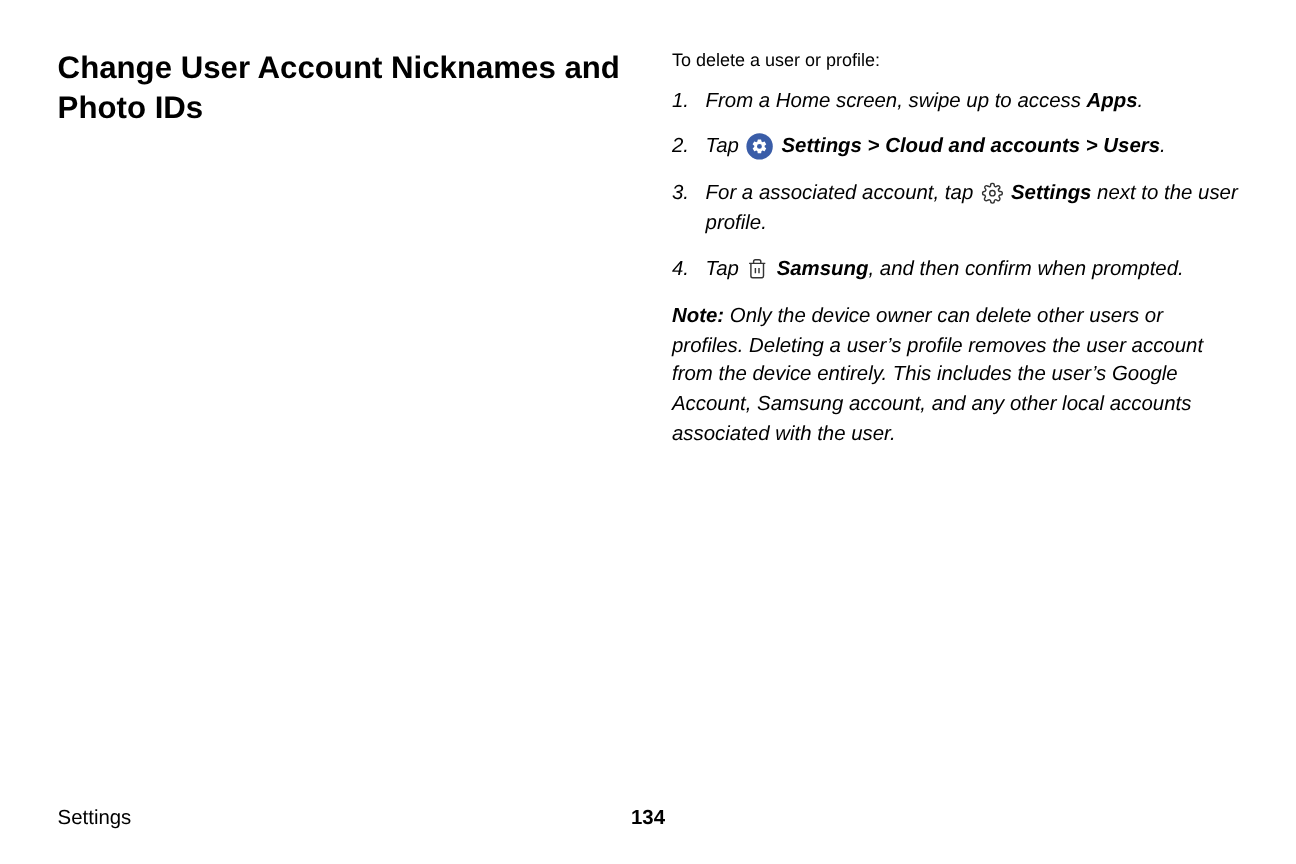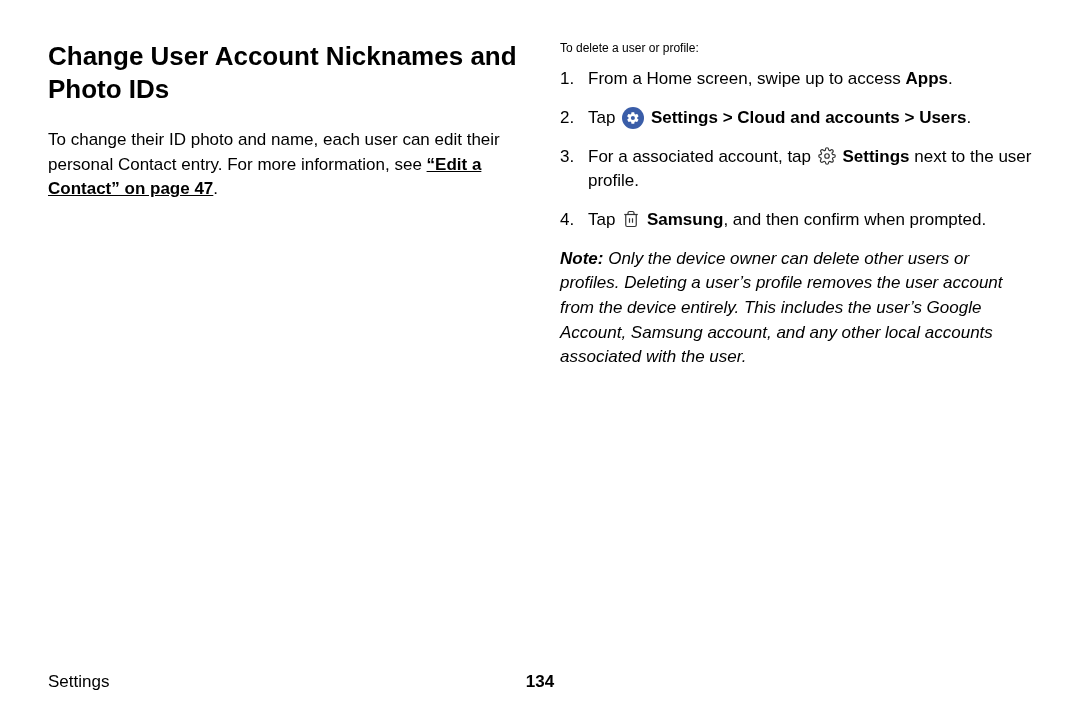--- a/index.html
+++ b/index.html
@@ -30,28 +30,29 @@
       font-weight: 700;
       line-height: 1.25;
       margin-bottom: 23px;
     }
     p {
       font-size: 17px;
       line-height: 1.45;
       margin-bottom: 16px;
     }
     .intro-line {
-      font-size: 12px;
+      font-size: 15px;
       line-height: 1.45;
       margin-bottom: 10px;
     }
     ol {
       list-style: none;
       counter-reset: item;
       margin-bottom: 6px;
+      font-style: italic;
     }
     ol li {
       counter-increment: item;
       font-size: 17px;
       line-height: 1.45;
       margin-bottom: 14px;
       padding-left: 28px;
       position: relative;
     }
     ol li::before {
@@ -129,23 +130,20 @@
   </style>
 </head>
 <body>
 
 <div class="page-container">
 
   <div class="column">
     <h2>Change User Account Nicknames and Photo IDs</h2>
 
 
-    <p>
-      <span>To change their ID photo and name, each user can edit their personal Contact entry. For more information, see </span><span class="link">“Edit a Contact” on page 47</span><span>.</span>
-    </p>
   </div>
 
   <div class="column">
 
     <p class="intro-line">To delete a user or profile:</p>
 
     <ol>
       <li>
         <span>From a Home screen, swipe up to access </span><span class="bold">Apps</span><span>.</span>
       </li>

